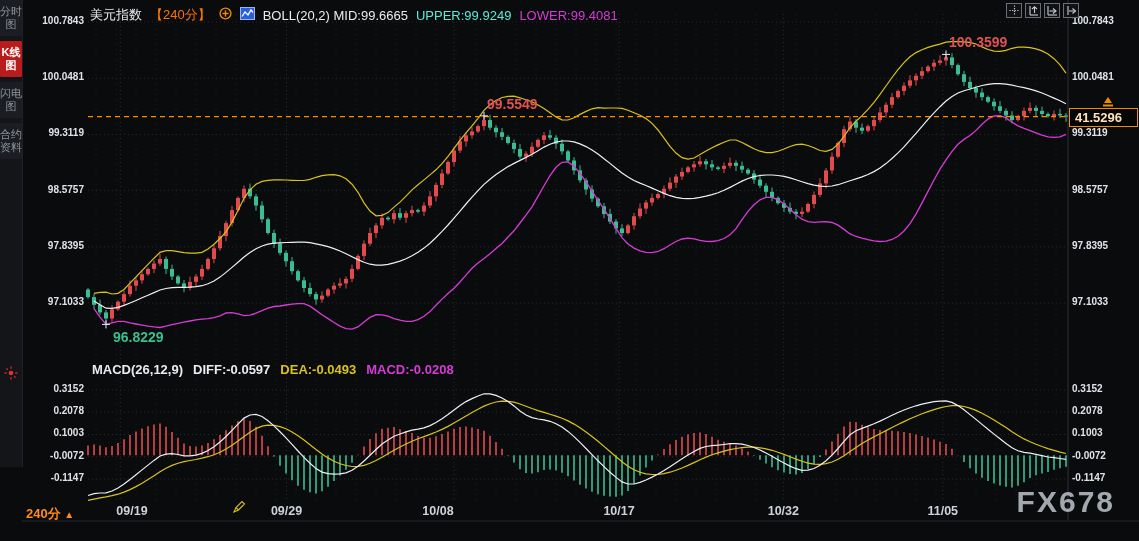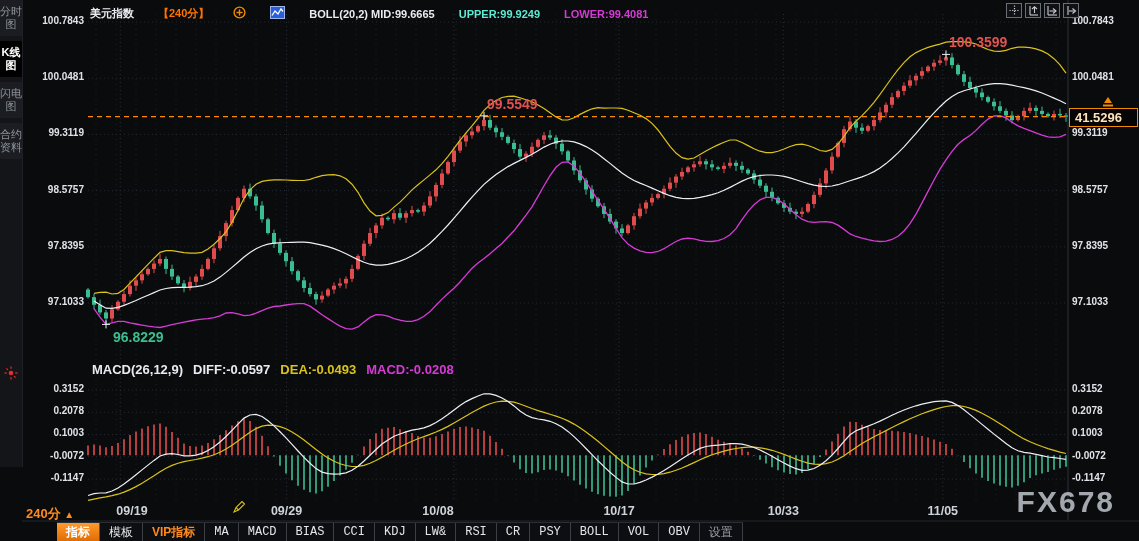--- a/index.html
+++ b/index.html
@@ -4,25 +4,25 @@
 <style>
   html,body{margin:0;padding:0;background:#000;}
   .screen{position:relative;width:1139px;height:541px;background:#0a0b0d;overflow:hidden;
           font-family:"Liberation Sans",sans-serif;-webkit-font-smoothing:antialiased;}
   svg#plot{position:absolute;left:0;top:0;}
   
   .sidebar{position:absolute;left:0;top:0;width:22px;height:467px;background:#141519;z-index:30;
            border-right:1px solid #1f2126;}
   .vtab{width:22px;text-align:center;font-size:11px;line-height:13px;color:#8e949c;background:#1b1d22;
         padding:5px 0;margin-bottom:5px;word-break:break-all;cursor:pointer;border-radius:1px;}
-  .vtab.active{background:#000000;color:#ffffff;font-weight:bold;}
+  .vtab.active{background:#b91c1c;color:#ffffff;font-weight:bold;}
   .alert-ico{position:absolute;left:4px;top:366px;}
   
-  .hdr{position:absolute;left:90px;top:6px;display:flex;align-items:center;gap:24px;
-       font-size:11px;font-weight:bold;z-index:20;white-space:nowrap;}
+  .hdr{position:absolute;left:90px;top:6px;display:flex;align-items:center;gap:8px;
+       font-size:13px;font-weight:normal;z-index:20;white-space:nowrap;}
   .hdr .sym{color:#e8ebf0;}
   .hdr .per{color:#ff7300;}
   .hdr .mid{color:#e8ebf0;}
   .hdr .up{color:#5eead4;}
   .hdr .lo{color:#d63bd6;}
   .macd-hdr{position:absolute;left:92px;top:362px;display:flex;gap:10px;font-size:13px;font-weight:bold;
             z-index:20;white-space:nowrap;}
   .macd-hdr .nm,.macd-hdr .df{color:#e8ebf0;}
   .macd-hdr .de{color:#d9c21a;}
   .macd-hdr .mc{color:#d63bd6;}
@@ -749,38 +749,20 @@
     <span>240分</span>
     <span style="font-size:10px;">▲</span>
   </div>
   <span class="pencil">
     <svg width="14" height="14" viewBox="0 0 14 14" fill="none" stroke="#d9c21a" stroke-width="1.1">
       <path d="M2 12 L4 7.5 L10 1.5 L12.5 4 L6.5 10 L2 12 Z"></path>
       <line x1="4" y1="7.5" x2="6.5" y2="10"></line>
     </svg>
   </span>
 
-  <div class="toolbar" id="toolbar">
-      <div class="tcell cjk active">指标</div>
-      <div class="tcell cjk">模板</div>
-      <div class="tcell cjk vip">VIP指标</div>
-      <div class="tcell">MA</div>
-      <div class="tcell">MACD</div>
-      <div class="tcell">BIAS</div>
-      <div class="tcell">CCI</div>
-      <div class="tcell">KDJ</div>
-      <div class="tcell">LW&amp;</div>
-      <div class="tcell">RSI</div>
-      <div class="tcell">CR</div>
-      <div class="tcell">PSY</div>
-      <div class="tcell">BOLL</div>
-      <div class="tcell">VOL</div>
-      <div class="tcell">OBV</div>
-      <div class="tcell cjk muted">设置</div>
-    </div>
 
   <div class="watermark">FX678</div>
 <div class="axis-label left" style="top: 15px;">100.7843</div>
     <div class="axis-label right" style="top: 15px;">100.7843</div>
     <div class="axis-label left" style="top: 71.2px;">100.0481</div>
     <div class="axis-label right" style="top: 71.2px;">100.0481</div>
     <div class="axis-label left" style="top: 127.4px;">99.3119</div>
     <div class="axis-label right" style="top: 127.4px;">99.3119</div>
     <div class="axis-label left" style="top: 183.6px;">98.5757</div>
     <div class="axis-label right" style="top: 183.6px;">98.5757</div>
@@ -795,15 +777,15 @@
     <div class="axis-label left" style="top: 427.49px;">0.1003</div>
     <div class="axis-label right" style="top: 427.49px;">0.1003</div>
     <div class="axis-label left" style="top: 449.745px;">-0.0072</div>
     <div class="axis-label right" style="top: 449.745px;">-0.0072</div>
     <div class="axis-label left" style="top: 472px;">-0.1147</div>
     <div class="axis-label right" style="top: 472px;">-0.1147</div>
     <div class="date-label" style="left: 132px;">09/19</div>
     <div class="date-label" style="left: 286.534px;">09/29</div>
     <div class="date-label" style="left: 438px;">10/08</div>
     <div class="date-label" style="left: 619.054px;">10/17</div>
-    <div class="date-label" style="left: 783.358px;">10/33</div>
+    <div class="date-label" style="left: 783.358px;">10/32</div>
     <div class="date-label" style="left: 942.772px;">11/05</div>
   </div>
 
 </body></html>

